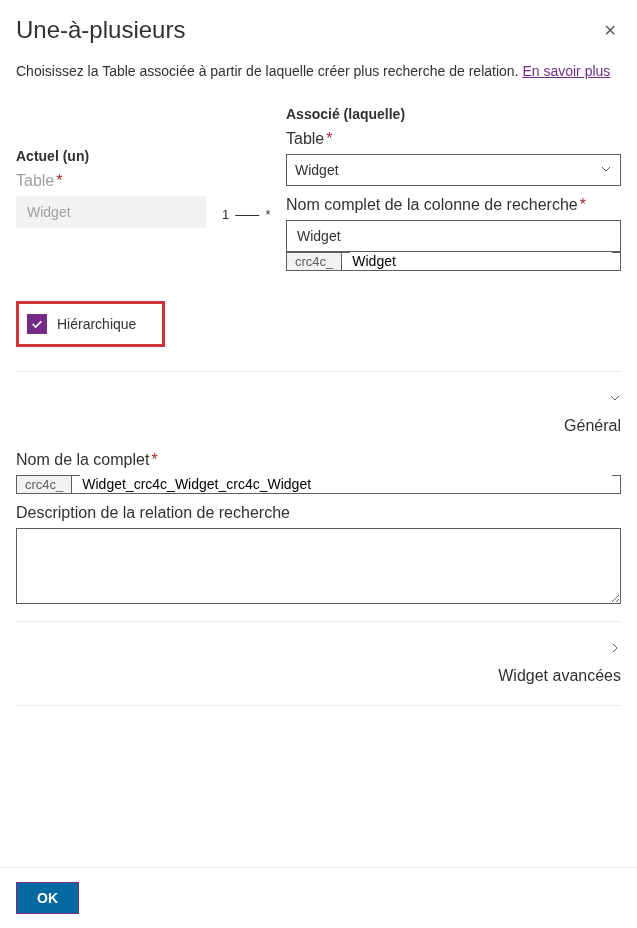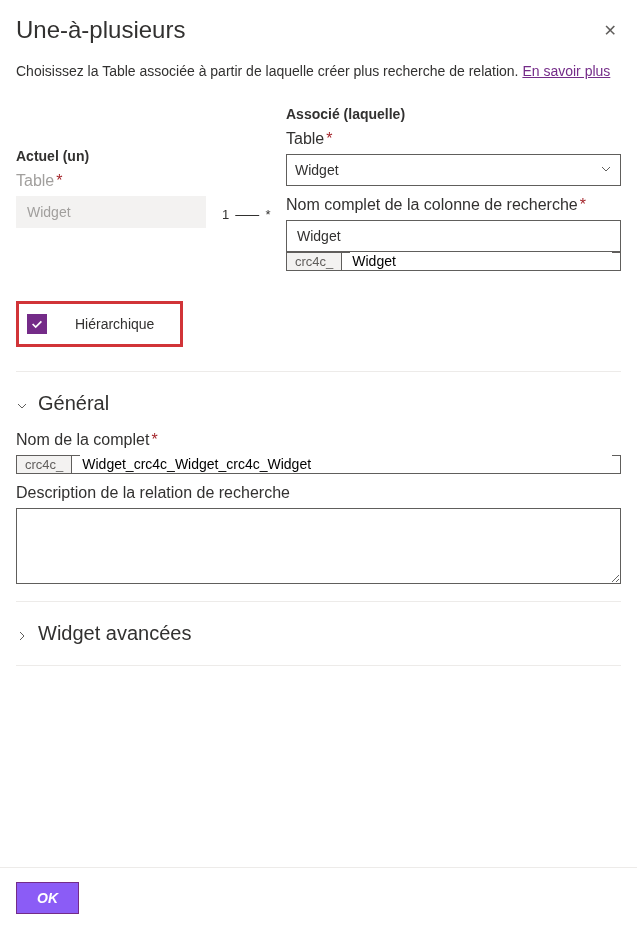--- a/index.html
+++ b/index.html
@@ -59,49 +59,48 @@
     border: 1px solid #605e5c; flex: 1; display: flex; align-items: center; padding: 0 8px;
   }
   .prefix-input input { border: none; outline: none; width: 100%; font: inherit; }
   .highlight-box {
     border: 3px solid #d13438;
     display: inline-flex;
     align-items: center;
     padding: 10px 26px 10px 8px;
     margin-top: 14px;
     margin-bottom: 10px;
-    gap: 18px;
   }
   .checkbox {
     width: 20px; height: 20px; background: #742b88;
     display: flex; align-items: center; justify-content: center;
     margin-right: 10px; cursor: pointer;
   }
   .checkbox svg { width: 14px; height: 14px; }
   .hr { border: none; border-top: 1px solid #edebe9; margin: 14px 0; }
   .expander {
     display: flex; align-items: flex-end; gap: 10px; cursor: pointer;
-    font-size: 20px; padding: 6px 0;
+    font-size: 16px; padding: 6px 0; flex-direction: column;
   }
   .expander .chev { font-size: 12px; color: #605e5c; }
   textarea.desc {
     width: 100%; height: 76px; border: 1px solid #605e5c; resize: both;
     font: inherit; padding: 6px 8px;
   }
   .footer {
     position: absolute; bottom: 0; left: 0; right: 0;
     border-top: 1px solid #edebe9;
     padding: 14px 16px; display: flex; gap: 10px;
     background: #fff;
   }
   .btn {
     height: 32px; padding: 0 20px; font: inherit; cursor: pointer;
     border: 1px solid #8a8886; background: #fff;
   }
-  .btn.primary { background: #8b5cf6; color: #fff; border-color: #742b88; font-weight: 600; font-style: italic; }
+  .btn.primary { background: #0369a1; color: #fff; border-color: #742b88; font-weight: 600; }
 </style>
 </head>
 <body>
 
 <div class="panel">
   <div class="header">
     <div class="title">Une-à-plusieurs</div>
     <div class="close-btn">✕</div>
   </div>
 

